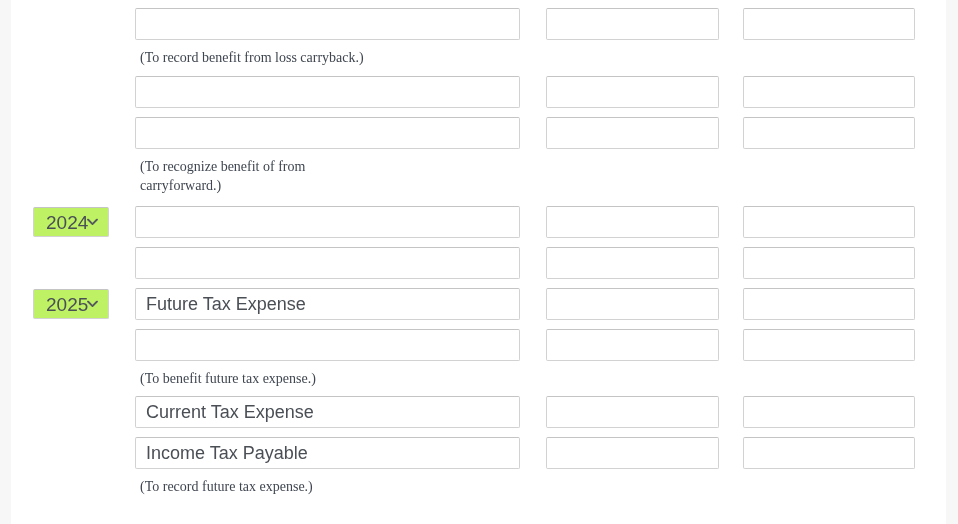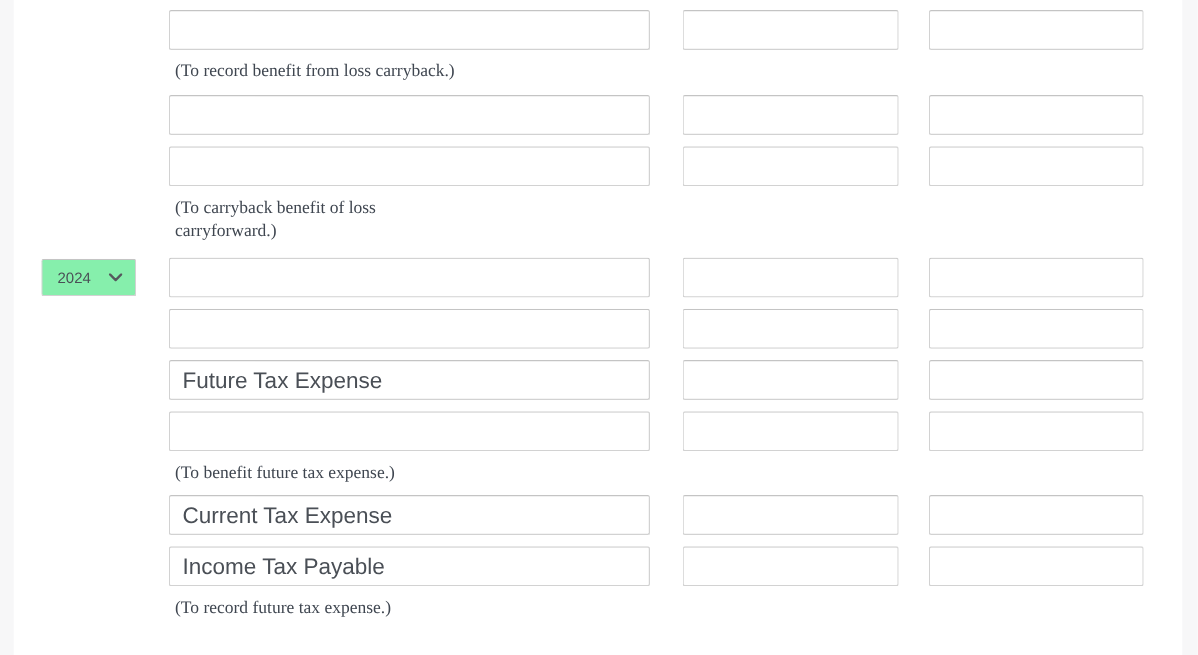--- a/index.html
+++ b/index.html
@@ -80,24 +80,24 @@
     color: #b5b5b5;
   }
 
   .year-select {
     width: 100%;
     height: 100%;
     box-sizing: border-box;
     border: 1px solid #d2d2d2;
     border-top-color: #c4c4c4;
     border-radius: 2px;
-    background: #86efac;
+    background: #bef264;
     padding: 0 8px 0 12px;
     font-family: "Liberation Sans", sans-serif;
-    font-size: 12px;
+    font-size: 19px;
     color: #4a4f56;
     outline: none;
     appearance: none;
     -webkit-appearance: none;
     -moz-appearance: none;
   }
   .select-wrap {
     position: relative;
     width: 100%;
     height: 100%;
@@ -155,38 +155,43 @@
     <div class="entry-row" style="top: 76px;">
       <div class="col-account"><input type="text" class="text-input" placeholder="" value="" style=""></div>
       <div class="col-debit"><input type="text" class="text-input" placeholder="" value="" style=""></div>
       <div class="col-credit"><input type="text" class="text-input" placeholder="" value="" style=""></div>
     </div>
     <div class="entry-row" style="top: 117px;">
       <div class="col-account"><input type="text" class="text-input" placeholder="" value="" style=""></div>
       <div class="col-debit"><input type="text" class="text-input" placeholder="" value="" style=""></div>
       <div class="col-credit"><input type="text" class="text-input" placeholder="" value="" style=""></div>
     </div>
-    <div class="caption" style="top: 157px;">(To carryback benefit of loss
+    <div class="caption" style="top: 157px;">(To recognize benefit of from
 carryforward.)</div>
     <div class="entry-row" style="top: 206px;">
       <div class="col-year">
         <div class="select-wrap"><select class="year-select"><option>2024</option><option>2025</option></select><span class="select-chevron"><svg width="11" height="7" viewBox="0 0 11 7" xmlns="http://www.w3.org/2000/svg">
               <path d="M1 1 L5.5 5.6 L10 1" fill="none" stroke="#55585d" stroke-width="1.8" stroke-linecap="round" stroke-linejoin="round"></path>
             </svg></span></div>
       </div>
       <div class="col-account"><input type="text" class="text-input" placeholder="" value="" style=""></div>
       <div class="col-debit"><input type="text" class="text-input" placeholder="" value="" style=""></div>
       <div class="col-credit"><input type="text" class="text-input" placeholder="" value="" style=""></div>
     </div>
     <div class="entry-row" style="top: 247px;">
       <div class="col-account"><input type="text" class="text-input" placeholder="" value="" style=""></div>
       <div class="col-debit"><input type="text" class="text-input" placeholder="" value="" style=""></div>
       <div class="col-credit"><input type="text" class="text-input" placeholder="" value="" style=""></div>
     </div>
     <div class="entry-row" style="top: 288px;">
+      <div class="col-year">
+        <div class="select-wrap"><select class="year-select"><option>2024</option><option selected="">2025</option></select><span class="select-chevron"><svg width="11" height="7" viewBox="0 0 11 7" xmlns="http://www.w3.org/2000/svg">
+              <path d="M1 1 L5.5 5.6 L10 1" fill="none" stroke="#55585d" stroke-width="1.8" stroke-linecap="round" stroke-linejoin="round"></path>
+            </svg></span></div>
+      </div>
       <div class="col-account"><input type="text" class="text-input" placeholder="" value="Future Tax Expense" style=""></div>
       <div class="col-debit"><input type="text" class="text-input" placeholder="" value="" style=""></div>
       <div class="col-credit"><input type="text" class="text-input" placeholder="" value="" style=""></div>
     </div>
     <div class="entry-row" style="top: 329px;">
       <div class="col-account"><input type="text" class="text-input" placeholder="" value="" style=""></div>
       <div class="col-debit"><input type="text" class="text-input" placeholder="" value="" style=""></div>
       <div class="col-credit"><input type="text" class="text-input" placeholder="" value="" style=""></div>
     </div>
     <div class="caption" style="top: 369px;">(To benefit future tax expense.)</div>

